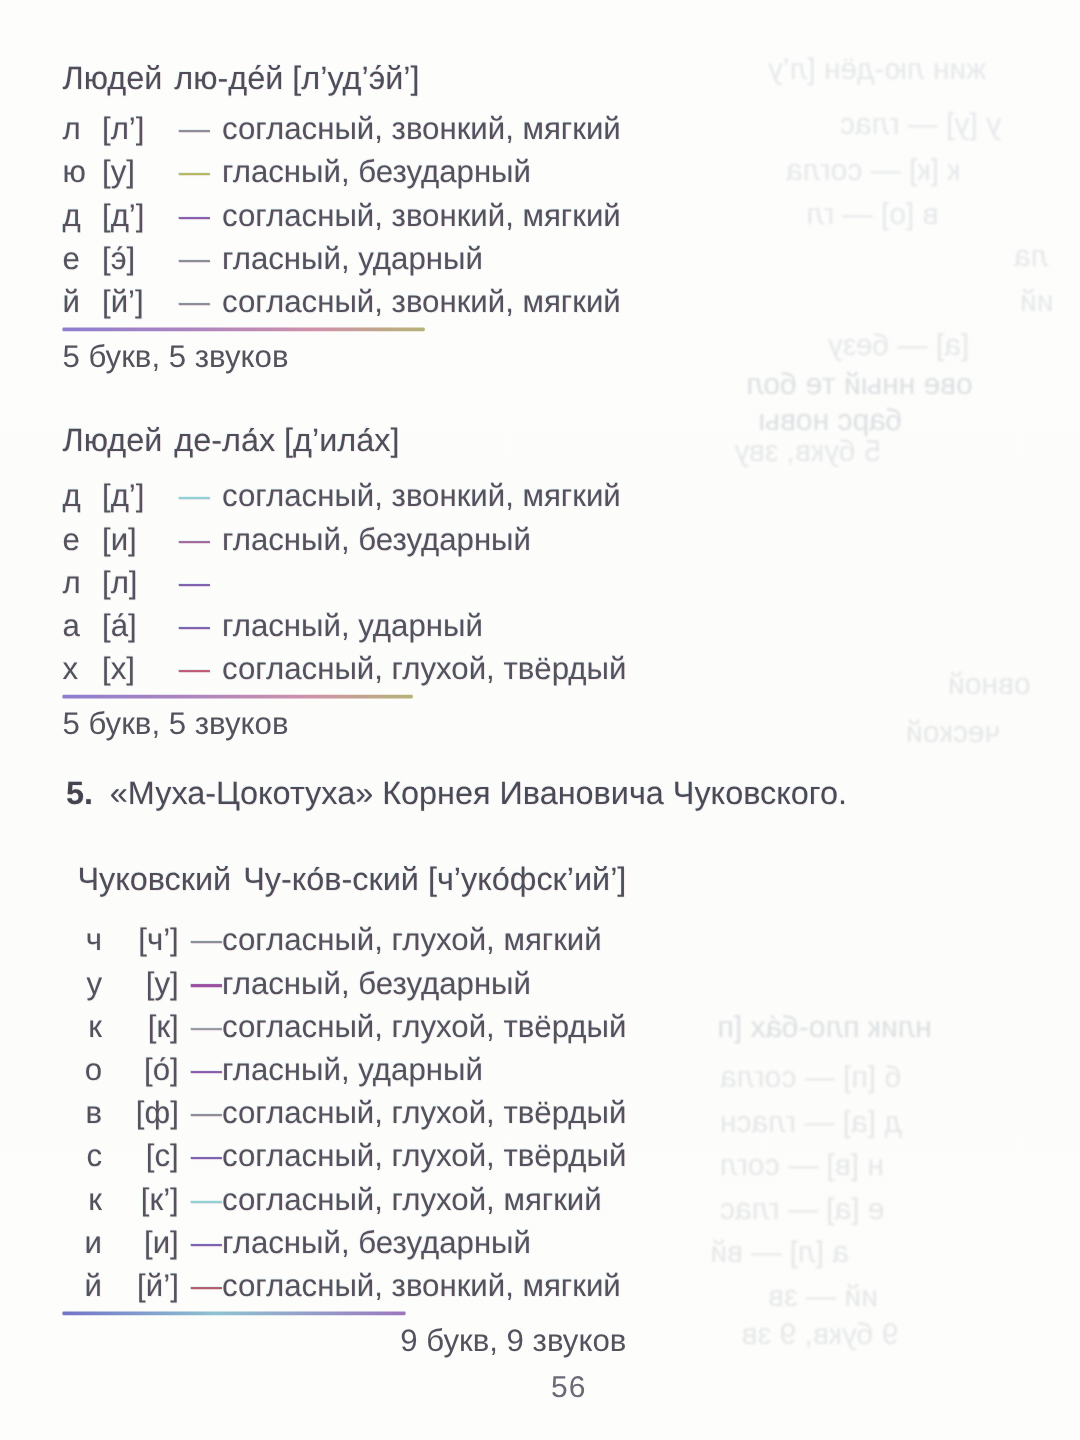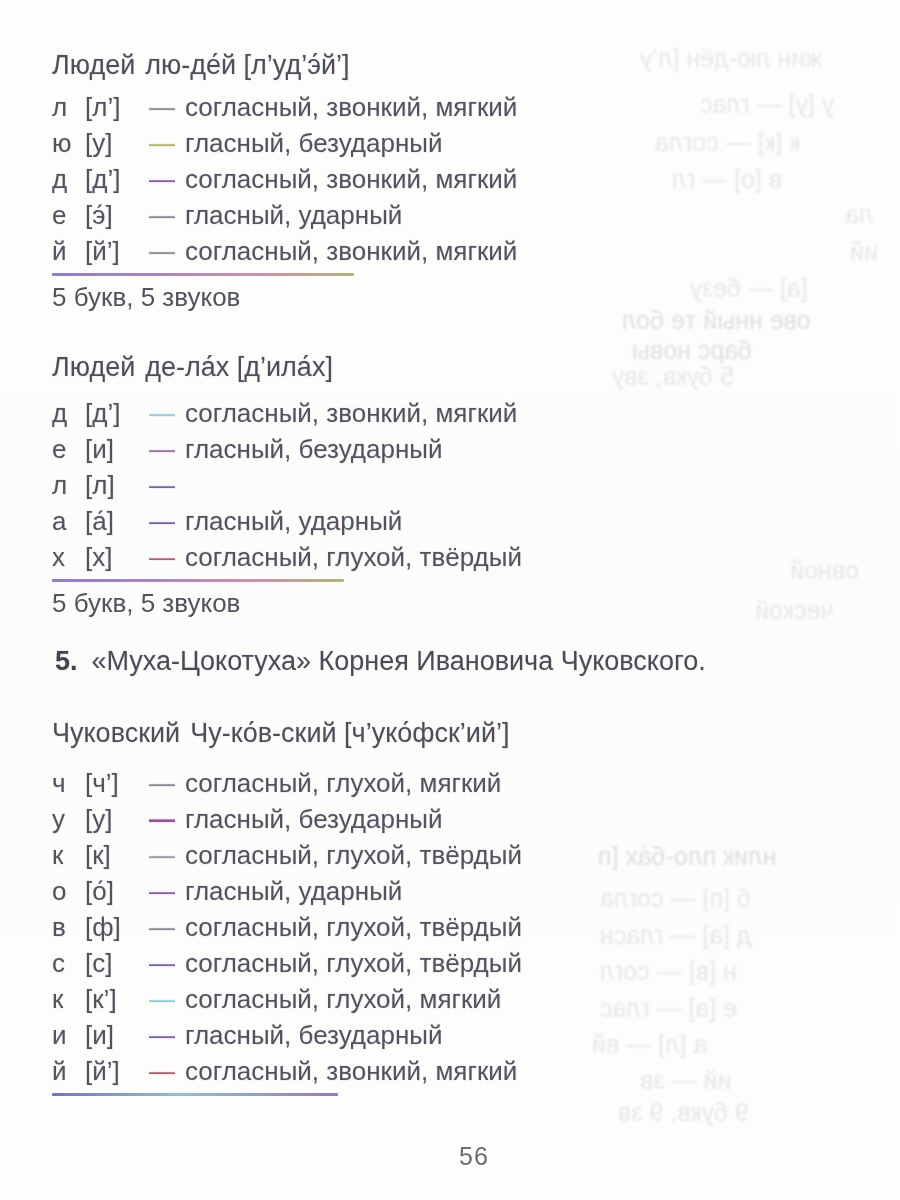--- a/index.html
+++ b/index.html
@@ -150,21 +150,21 @@
         </div>
     </div>
     <div class="rule" style="width:292px;"></div>
     <div class="summary">5 букв, 5 звуков</div>
   </div>
 
   <div class="exercise">
     <span class="num">5.</span><span>«Муха-Цокотуха» Корнея Ивановича Чуковского.</span>
   </div>
 
-  <div class="block" id="block3" style="top:718px;">
+  <div class="block" id="block3" style="top:718px;text-align:right;">
     <div class="title">
       <span class="word">Чуковский</span><span>Чу-ко́в-ский [ч’уко́фск’ий’]</span>
     </div>
     <div class="rows" style="margin-top:20px;">
       <div class="row">
           <span class="letter">ч</span>
           <span class="sound">[ч’]</span>
           <span class="dash" style="color: rgb(139, 138, 149);">—</span>
           <span class="desc">согласный, глухой, мягкий</span>
         </div>
@@ -211,17 +211,18 @@
           <span class="desc">гласный, безударный</span>
         </div>
       <div class="row">
           <span class="letter">й</span>
           <span class="sound">[й’]</span>
           <span class="dash" style="color: rgb(176, 90, 106);">—</span>
           <span class="desc">согласный, звонкий, мягкий</span>
         </div>
     </div>
     <div class="rule r3" style="width:286px;"></div>
+    <div class="summary">9 букв, 9 звуков</div>
   </div>
 
   <div class="pagenum">56</div>
 
 </div>
 
 </body></html>

